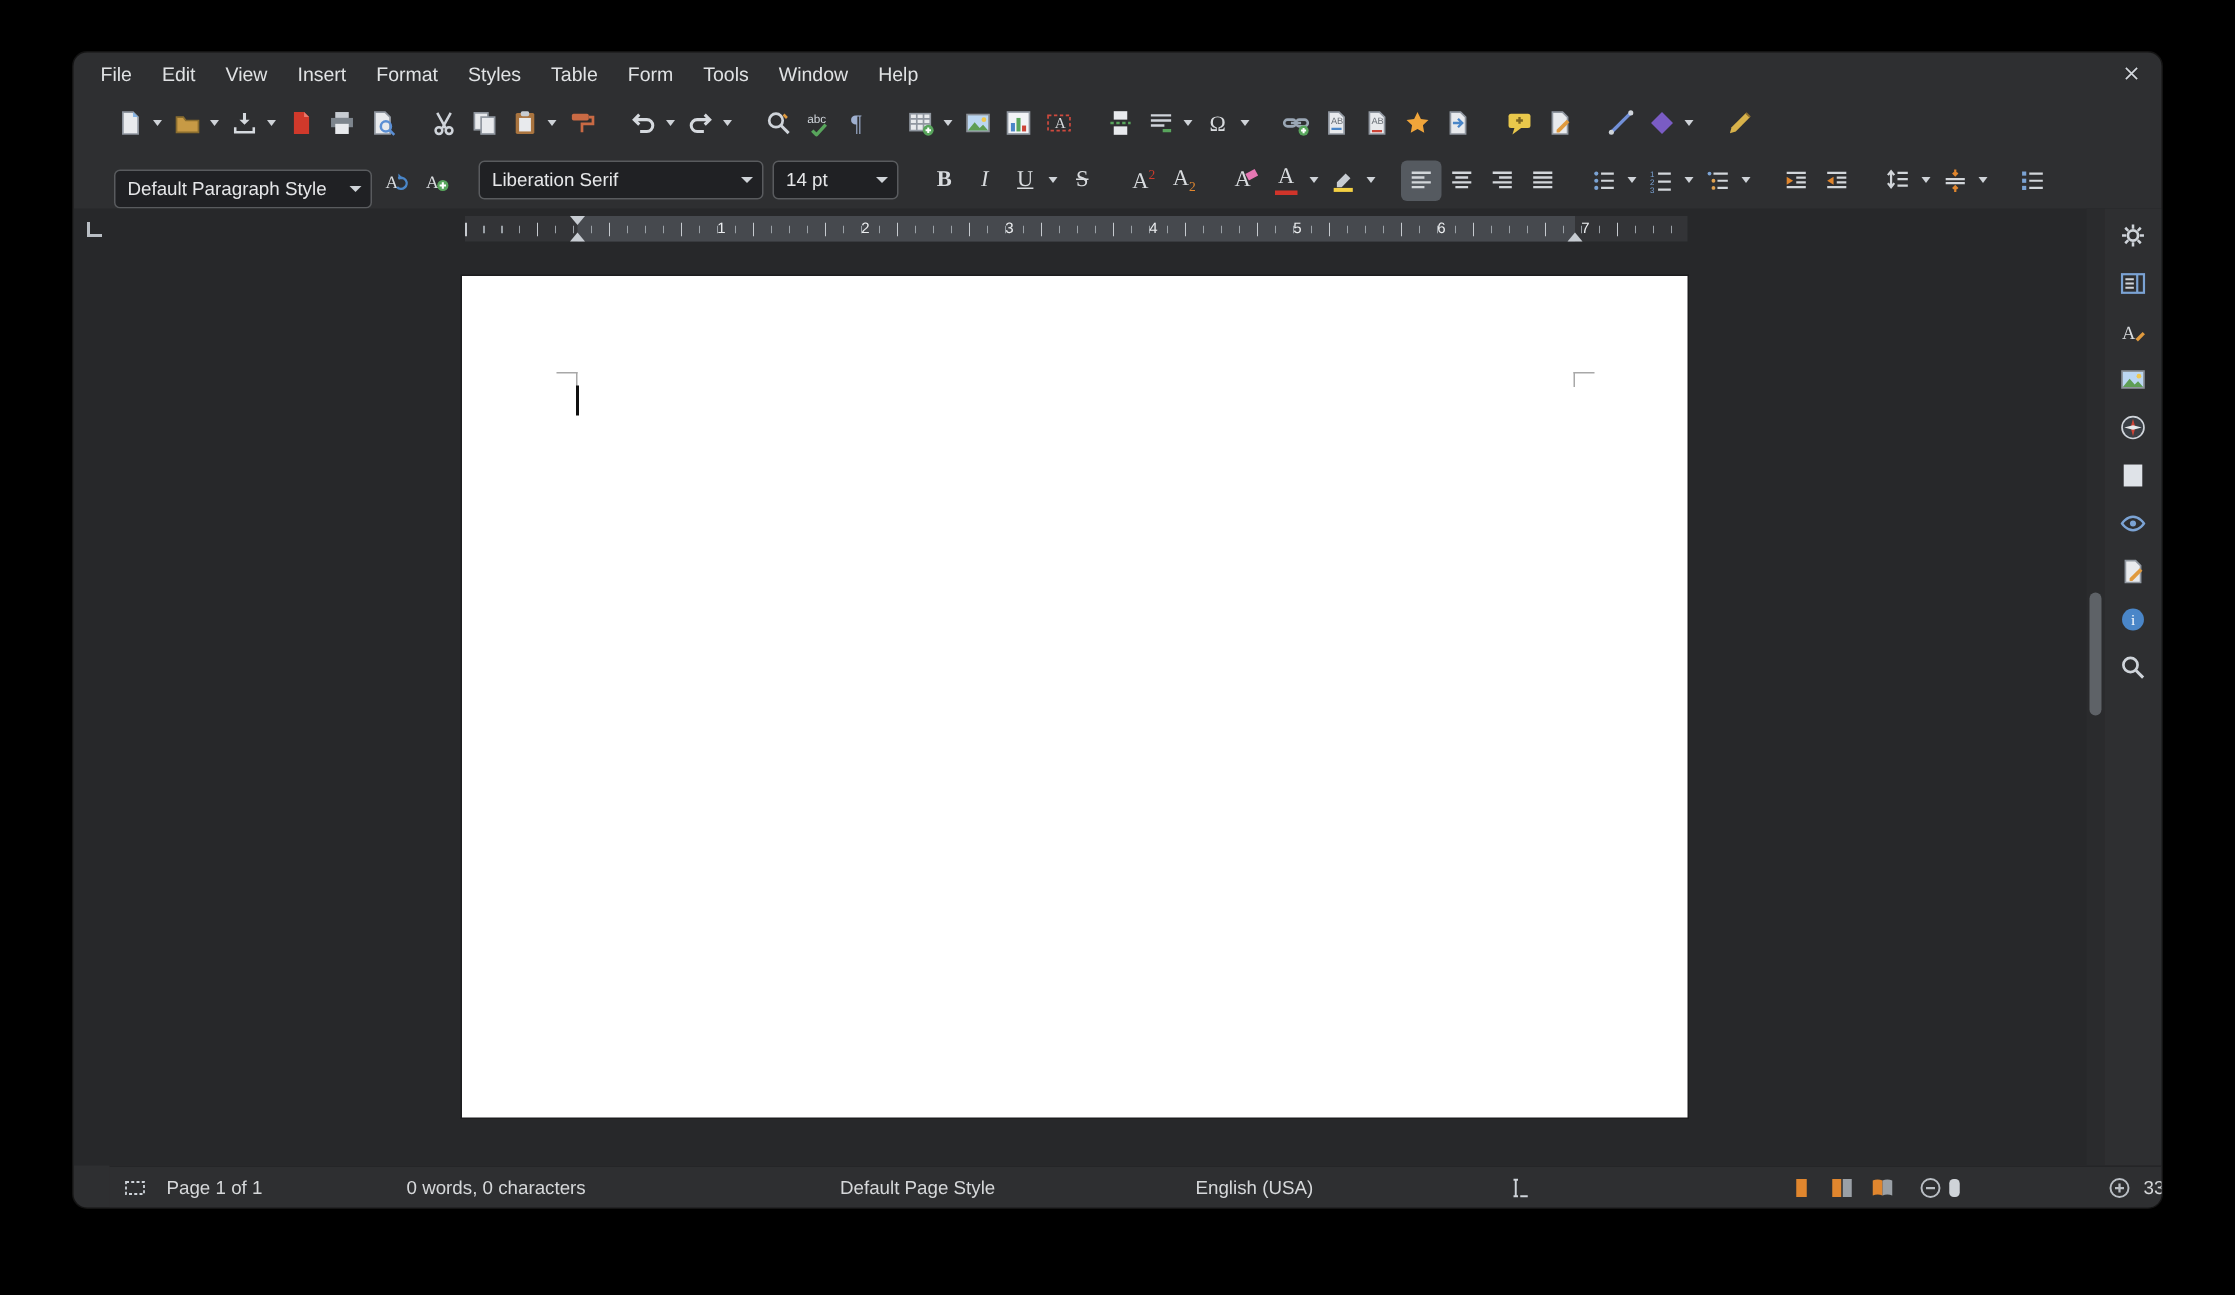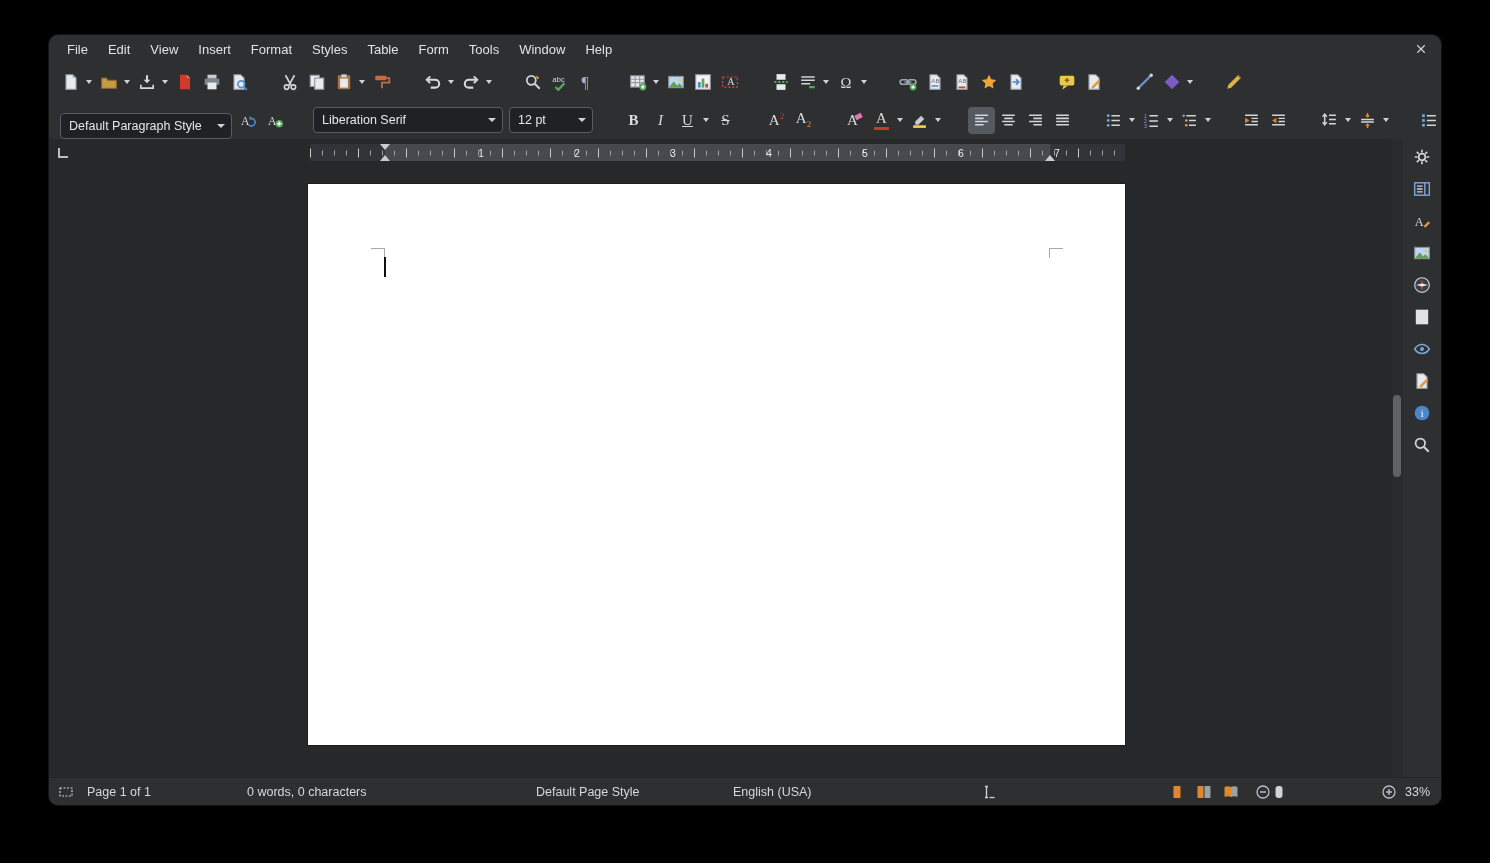--- a/index.html
+++ b/index.html
@@ -15,25 +15,25 @@
   .winbtn{width:20px;height:20px;display:flex;align-items:center;justify-content:center;background:none;border:none;padding:0;cursor:default;}
   .winbtn svg{width:15px;height:15px;}
 
   
   .menubar{flex:0 0 28px;display:flex;align-items:center;padding:0 8px;font-size:13px;color:#e0e2e4;}
   .menu-item{padding:4px 10px;border-radius:4px;text-align:right;}
   .doc-close{margin-left:auto;width:24px;height:24px;display:flex;align-items:center;justify-content:center;}
   .doc-close svg{width:12px;height:12px;}
 
   
-  .toolbar,.formatbar{flex:0 0 38px;display:flex;align-items:center;padding:0 8px;}
+  .toolbar,.formatbar{flex:0 0 38px;display:flex;align-items:center;padding:0 24px;}
   .tbtn,.fbtn{width:27px;height:27px;display:flex;align-items:center;justify-content:center;border-radius:4px;flex:0 0 auto;}
   .tbtn svg{width:18px;height:18px;display:block;}
   .fbtn svg{width:17px;height:17px;display:block;}
-  .tbtn.gap,.fbtn.gap,.combo.gap{margin-left:24px;}
+  .tbtn.gap,.fbtn.gap,.combo.gap{margin-left:14px;}
   .fbtn.active{background:#555a60;}
   .dd{width:9px;height:27px;display:flex;align-items:center;justify-content:center;flex:0 0 auto;margin-right:2px;}
   .dd::after{content:"";border-left:3.5px solid transparent;border-right:3.5px solid transparent;border-top:4px solid #cfd3d8;}
 
   .combo{height:24px;background:#202124;border:1px solid #595b5e;border-radius:4px;display:flex;align-items:center;
     padding-left:8px;font-size:12.5px;color:#e6e7e9;margin:0 3px;flex:0 0 auto;}
   .combo .arrow{width:20px;height:100%;display:flex;align-items:center;justify-content:center;margin-left:auto;}
   .combo .arrow::after{content:"";border-left:4px solid transparent;border-right:4px solid transparent;border-top:4.5px solid #cfd3d8;}
   .combo.para{width:162px;margin-top:12px;}.combo.font{width:180px;}.combo.size{width:74px;}
   #format-buttons{display:flex;align-items:center;}
@@ -69,21 +69,21 @@
   .b-right{position:absolute;left:741px;top:64px;width:13px;height:9px;border-top:1px solid #a8a8a8;border-left:1px solid #a8a8a8;}
 
   .vscroll{position:absolute;left:1342px;top:0;bottom:0;width:12px;background:#2a2b2d;}
   .vthumb{position:absolute;left:2px;width:8px;top:256px;height:82px;background:#5e6267;border-radius:4px;}
 
   .sidebar{position:absolute;left:1354px;right:0;top:0;bottom:0;background:#2e2f31;display:flex;flex-direction:column;align-items:center;padding-top:7px;gap:10px;}
   .side-btn{width:24px;height:22px;display:flex;align-items:center;justify-content:center;border-radius:4px;}
   .side-btn svg{width:18px;height:18px;}
 
   
-  .statusbar{flex:0 0 27px;position:relative;background:#2e2f31;border-top:1px solid #242527;font-size:12.5px;color:#d6d8da;}
+  .statusbar{flex:0 0 27px;position:relative;background:#2e2f31;border-top:1px solid #242527;font-size:12.5px;color:#d6d8da;margin-left:24px;}
   .sb-abs{position:absolute;top:50%;transform:translateY(-50%);white-space:nowrap;}
   .sb-icon svg{width:16px;height:16px;display:block;}
   #sb-views{display:flex;gap:7px;align-items:center;}
   .vbtn{width:20px;height:20px;display:flex;align-items:center;justify-content:center;border-radius:3px;}
   .vbtn svg{width:16px;height:16px;}
   .zslider{width:98px;height:14px;position:relative;}
   .ztrack{position:absolute;left:0;right:0;top:50%;height:2px;transform:translateY(-50%);background:#8d9196;}
   .znotch{position:absolute;left:50%;top:50%;width:2px;height:9px;transform:translate(-50%,-50%);background:#8d9196;}
   .zthumb{position:absolute;left:42%;top:50%;width:7px;height:12px;transform:translate(-50%,-50%);background:#cfd3d8;border-radius:3px;}
 </style>
@@ -340,21 +340,21 @@
             <text x="1" y="12.5" font-size="11" fill="#d8dbde" font-family="Liberation Serif,serif">A</text>
             <circle cx="11.5" cy="11" r="3.5" fill="#58a55c"></circle>
             <path d="M11.5 9v4M9.5 11h4" stroke="#fff" stroke-width="1.3"></path>
           </svg>
         </span>
       <div class="combo font gap">
         <span>Liberation Serif</span>
         <span class="arrow"></span>
       </div>
       <div class="combo size">
-        <span>12 pt</span>
+        <span>14 pt</span>
         <span class="arrow"></span>
       </div>
       <div id="format-buttons">
           <span class="fbtn gap">
             <span class="ltr bold">B</span>
           </span>
           <span class="fbtn">
             <span class="ltr italic">I</span>
           </span>
           <span class="fbtn">
@@ -566,21 +566,21 @@
 
     <div class="statusbar">
       <span class="sb-abs sb-icon" style="left:9px">
           <svg viewBox="0 0 16 16" width="16" height="16" aria-hidden="true">
             <rect x="2" y="4" width="12" height="8" fill="none" stroke="#cfd4da" stroke-width="1.2" stroke-dasharray="2 1.5"></rect>
           </svg>
         </span>
       <span class="sb-abs" style="left:38px">Page 1 of 1</span>
       <span class="sb-abs" style="left:198px">0 words, 0 characters</span>
       <span class="sb-abs" style="left:487px">Default Page Style</span>
-      <span class="sb-abs" style="left:684px">English (USA)</span>
+      <span class="sb-abs" style="left:724px">English (USA)</span>
       <span class="sb-abs sb-icon" style="left:932px">
           <svg viewBox="0 0 16 16" width="16" height="16" aria-hidden="true">
             <path d="M4 2.5h3M4 13.5h3M5.5 2.5v11" fill="none" stroke="#cfd4da" stroke-width="1.3"></path>
             <path d="M8.5 13.5h5" stroke="#cfd4da" stroke-width="1.3"></path>
           </svg>
         </span>
       <span class="sb-abs" id="sb-views" style="left:1118px">
           <span class="vbtn active">
             <svg viewBox="0 0 16 16" width="16" height="16" aria-hidden="true">
               <rect x="4.5" y="2" width="7" height="12" fill="#e0862e"></rect>

